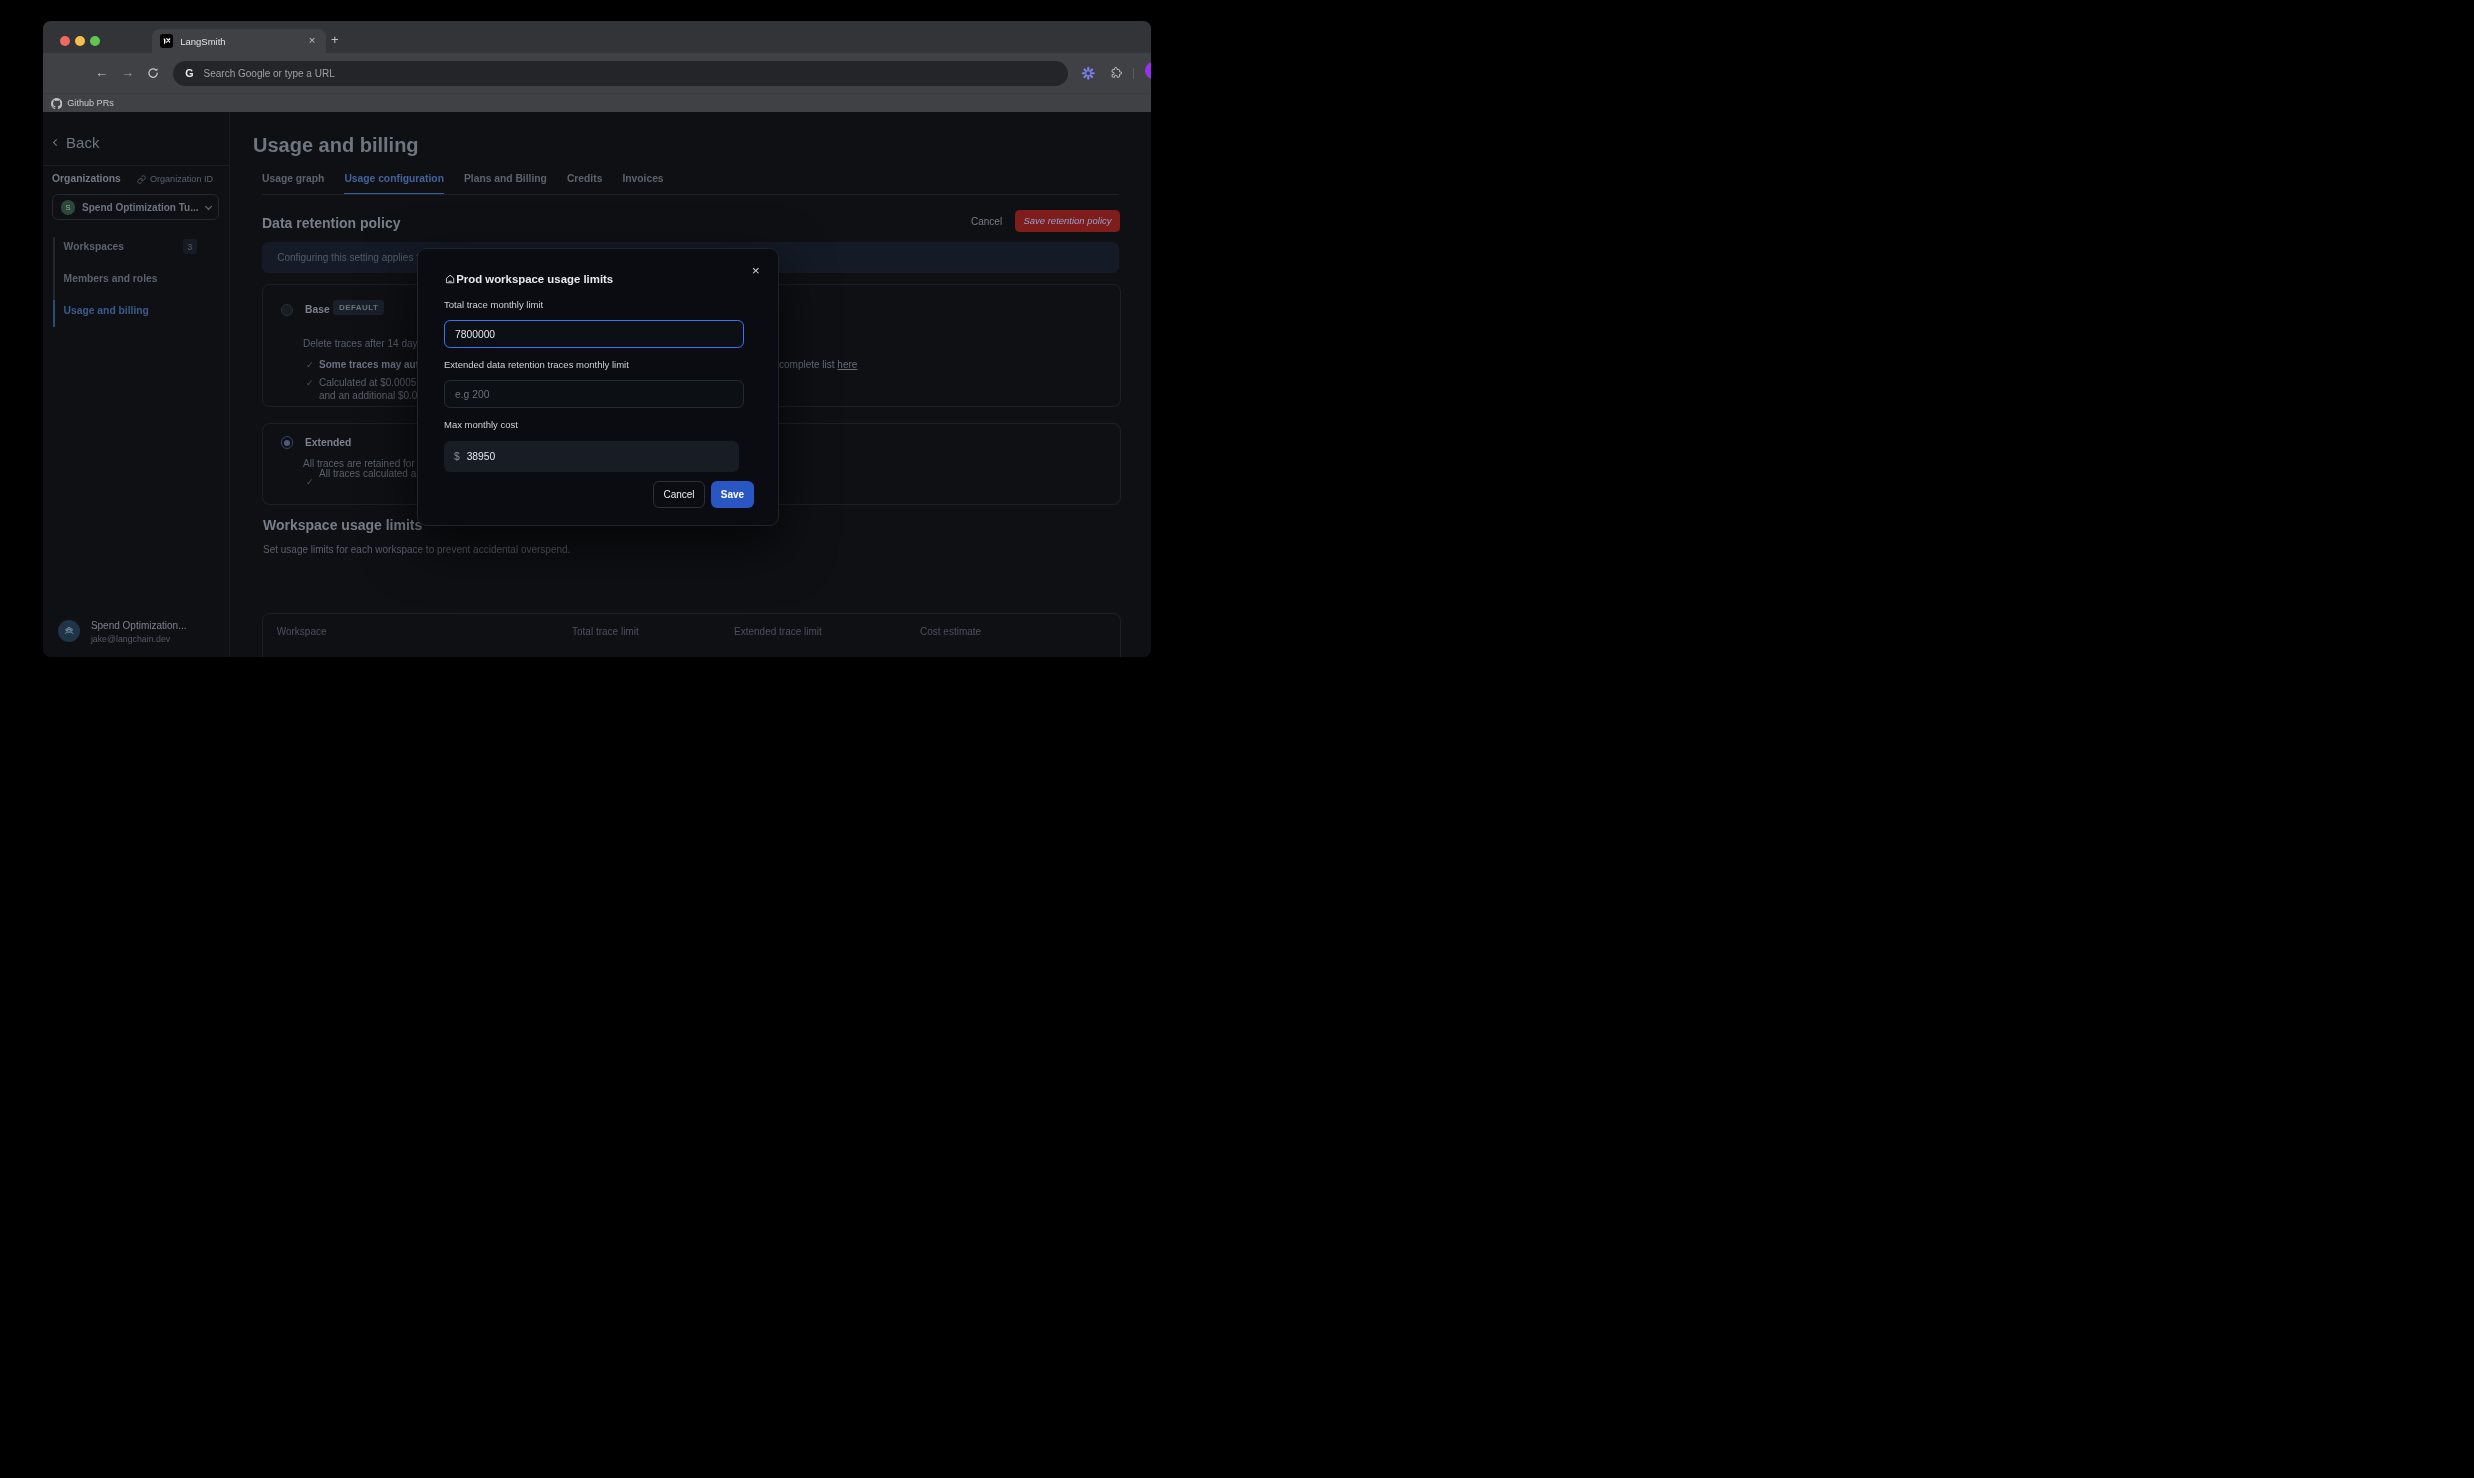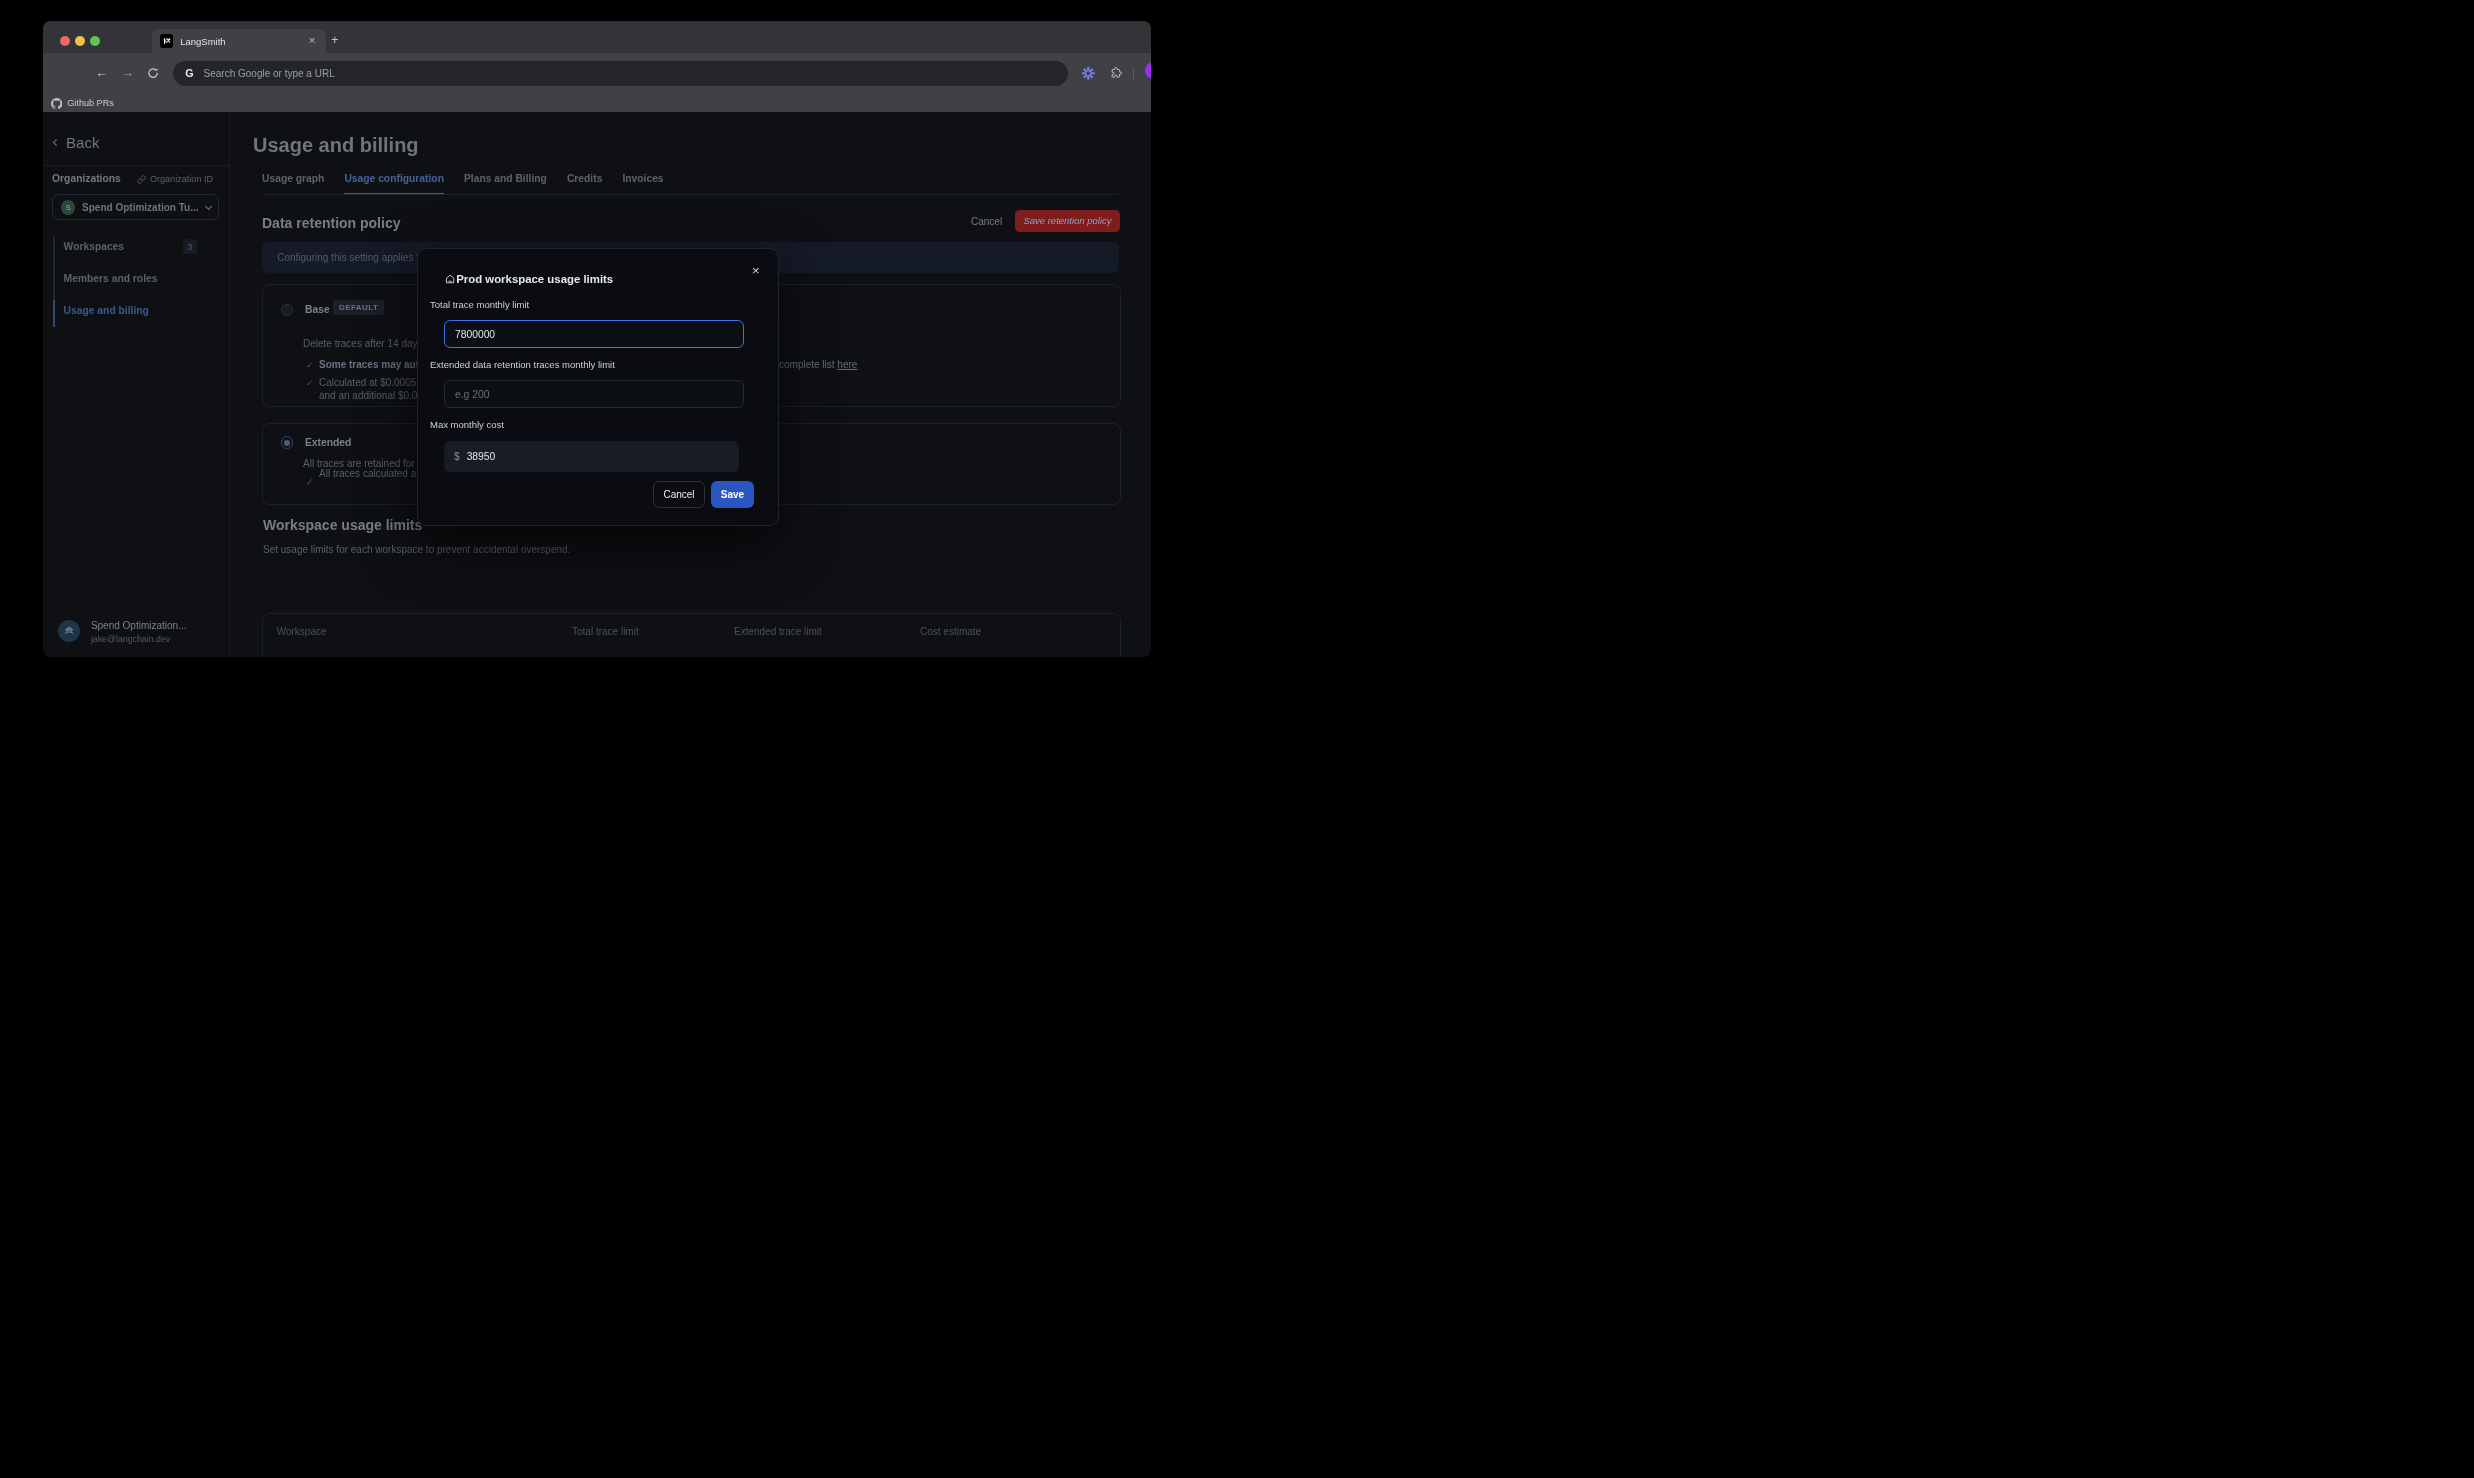--- a/index.html
+++ b/index.html
@@ -82,21 +82,21 @@
   .i-check::before{content:"✓";}
   .checkmark{color:#4d5560;font-size:9.1px;}
   .semibold{font-weight:600;color:#6a7280;}
   .frag-link{color:#646c79;text-decoration:underline;}
   .tbl-h{color:#4a515c;font-size:10px;}
   
   .modal{left:417px;top:248px;width:362px;height:278px;background:#0a0c11;border:0.8px solid #1f232b;
     border-radius:9.1px;box-shadow:0 18.3px 53px rgba(0,0,0,.7);z-index:30;box-sizing:border-box;}
   .m-close{right:15.2px;top:12.2px;color:#ced2d9;font-size:13.7px;line-height:1;padding:3px;}
   .m-head{left:26px;top:23.6px;display:flex;align-items:center;gap:0;color:#e6e9ee;font-size:11.4px;font-weight:600;}
-  .m-label{left:12px;color:#ccd1d9;font-size:9.5px;}
+  .m-label{left:26px;color:#ccd1d9;font-size:9.5px;}
   .m-input{left:26px;width:300px;height:28px;border-radius:6.1px;background:#0c0f14;color:#e3e6ec;font-size:10.3px;
     box-sizing:border-box;padding:0 10px;font-family:"Liberation Sans",sans-serif;outline:none;}
   .m-input::placeholder{color:#69707d;}
   .focused{border:1.5px solid #3d73f0;}
   .plain{border:0.8px solid #252b36;}
   .costbox{left:26px;top:192px;width:295px;height:31px;border-radius:6.1px;background:#171c25;display:flex;
     align-items:center;padding:0 10px;box-sizing:border-box;gap:6.9px;}
   .cost-prefix{color:#868e9c;font-size:10.3px;}
   .cost-val{color:#e3e6ec;font-size:10.3px;}
   .m-btn{height:27.4px;border-radius:6.1px;font-size:10px;display:flex;align-items:center;justify-content:center;box-sizing:border-box;}

